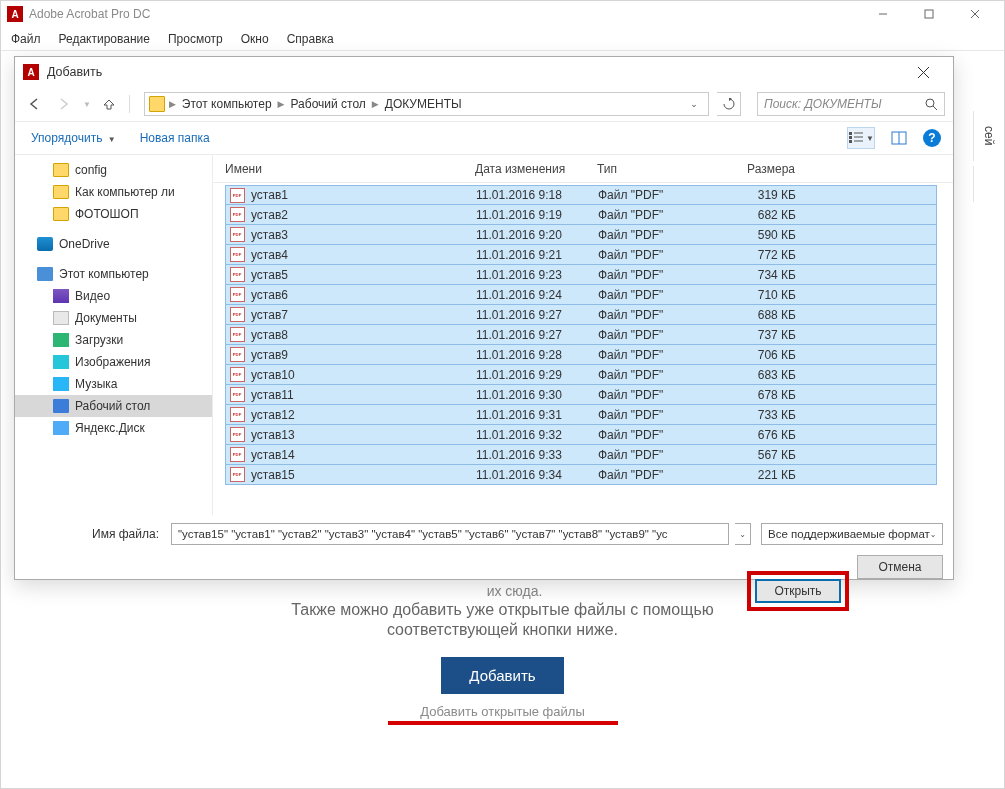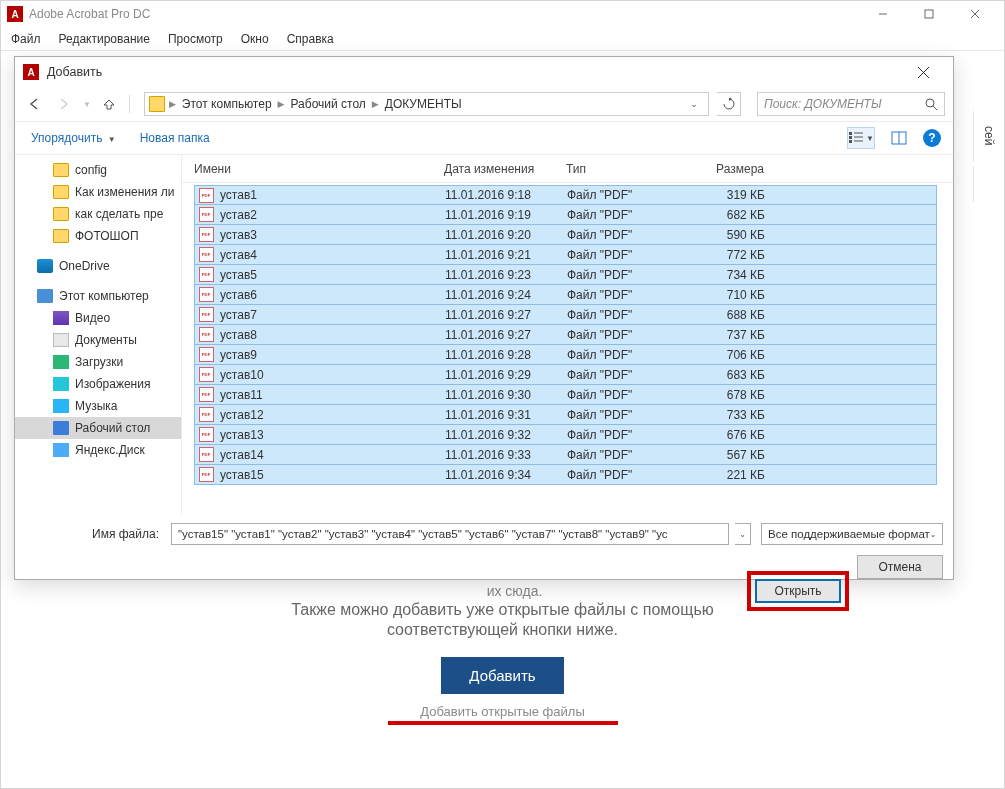--- a/index.html
+++ b/index.html
@@ -50,21 +50,21 @@
   .dlg-toolbar { height: 34px; display: flex; align-items: center; padding: 0 12px; border-top: 1px solid #ececec; border-bottom: 1px solid #ececec; background:#fff;}
   .dlg-toolbar .link { color: #1a6bb8; font-size: 12px; padding: 2px 4px;}
   .dlg-toolbar .dd { color:#555; font-size:8px; margin-left:2px;}
   .dlg-toolbar .sep { width: 16px; }
   .dlg-toolbar .right { margin-left: auto; display: flex; align-items: center; gap: 10px;}
   .tb-ico { width: 28px; height: 22px; border: 1px solid transparent; display:flex;align-items:center;justify-content:center; color:#555;}
   .tb-ico.active { border:1px solid #bcd6f0; background:#eaf3fc;}
   .help-ico { width:18px;height:18px;border-radius:50%;background:#0a7bd6;color:#fff;display:flex;align-items:center;justify-content:center;font-weight:bold;font-size:12px;}
 
   .dlg-body { display: flex; height: 360px; }
-  .tree { width: 167px; border-right: 1px solid #ececec; overflow: hidden; padding: 4px 0;}
+  .tree { width: 198px; border-right: 1px solid #ececec; overflow: hidden; padding: 4px 0;}
   .tree-item { height: 22px; display: flex; align-items: center; padding-left: 22px; font-size: 12px; gap: 6px; white-space: nowrap;}
   .tree-item.l2 { padding-left: 38px; }
   .tree-item.sel { background: #d8d8d8; }
   .tico { width: 16px; height: 14px; flex: none;}
   .tico.folder { background:#ffd869;border:1px solid #d4a300;border-radius:1px;}
   .tico.onedrive { background: linear-gradient(#1e90d4,#0a6cad); border-radius:2px;}
   .tico.pc { background:#4a90d9;border-radius:1px;}
   .tico.monitor { background:#3b7dd8;border-radius:1px;}
   .tico.video { background: linear-gradient(#7e57c2,#5e35b1);}
   .tico.doc { background:#e8e8e8;border:1px solid #bbb;}
@@ -236,25 +236,21 @@
       </div>
 
       <div class="dlg-body">
         <div class="tree">
           <div class="tree-item l2">
               <div class="tico folder"></div>
               <span>config</span>
             </div>
           <div class="tree-item l2">
               <div class="tico folder"></div>
-              <span>Как изменения ли</span>
-            </div>
-          <div class="tree-item l2">
-              <div class="tico folder"></div>
-              <span>как сделать пре</span>
+              <span>Как компьютер ли</span>
             </div>
           <div class="tree-item l2">
               <div class="tico folder"></div>
               <span>ФОТОШОП</span>
             </div>
           <div class="tree-gap"></div>
           <div class="tree-item">
               <div class="tico onedrive"></div>
               <span>OneDrive</span>
             </div>

